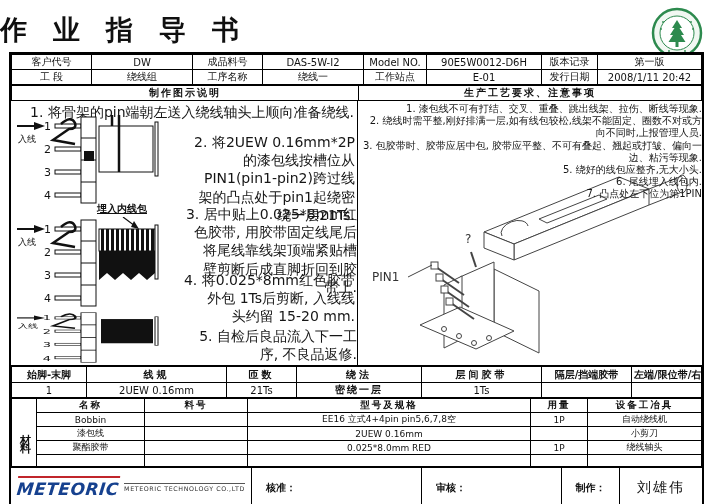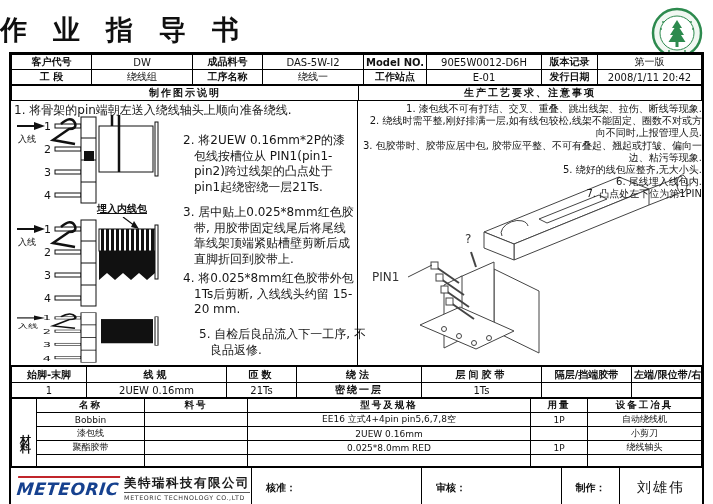--- a/index.html
+++ b/index.html
@@ -8,32 +8,32 @@
 
   .title { position:absolute; top:12px; left:0; right:40px; text-align:left;
            font-family:"DejaVu Serif","Liberation Serif",serif;
            font-size:27px; font-weight:600; letter-spacing:26px; color:#101010; }
   .badge { position:absolute; top:7px; right:10px; }
 
   .doc { position:absolute; left:9px; top:52px; width:695px; border:2px solid #000; background:#fff; }
 
   table { border-collapse:collapse; table-layout:fixed; width:100%; }
   td, th { border:1px solid #000; font-size:10px; text-align:center; vertical-align:middle; overflow:hidden; white-space:nowrap; padding:0 2px; }
-  .lbl { font-weight:700; }
+  .lbl { font-weight:400; }
   .val { font-weight:400; }
 
   .hdr td { height:15px; }
   .sect td { height:15px; font-weight:700; letter-spacing:2px; }
 
   .main { position:relative; width:100%; height:265px; border-bottom:1px solid #000; }
   .panel-left  { position:absolute; left:0; top:0; width:347px; height:265px; border-right:1px solid #000; }
   .panel-right { position:absolute; left:347px; top:0; right:0; height:265px; }
 
-  .step { position:absolute; font-size:12px; line-height:1.3; white-space:normal;
-          padding-left:11px; text-indent:-11px; color:#161616; }
+  .step { position:absolute; font-size:14px; line-height:1.3; white-space:normal;
+          padding-left:11px; text-indent:-11px; color:#161616;text-align:right; }
   .note { font-size:10px; line-height:1.22; white-space:normal; padding-left:12px; text-indent:-12px; color:#161616; }
   .notes-box { position:absolute; left:3px; top:2px; width:341px;text-align:right; }
   .embed-label { position:absolute; left:86px; top:101px; font-size:10px; font-weight:600;text-decoration:underline; }
   .dsvg { position:absolute; }
   .iso { position:absolute; left:6px; top:56px; pointer-events:none; }
 
   .wind th { height:16px; font-weight:700; letter-spacing:3px; }
   .wind td { height:15px; }
   .wind .b { font-weight:700; letter-spacing:2px; }
 
@@ -209,21 +209,21 @@
               <line x1="66" y1="68" x2="81" y2="68"></line>
             <rect x="86" y="14" width="52" height="42" fill="#111" stroke="none"></rect>
             <rect x="140" y="10" width="3" height="50" fill="#fff"></rect>
             <path d="M46,10 q10,-9 14,-1 q2,6 -6,6 L38,26 L60,30" stroke-width="2.5"></path>
           </g>
         </svg>
 
         <div class="step" style="left:172px; top:32px;  width:172px;">2. 将2UEW  0.16mm*2P的漆包线按槽位从 PIN1(pin1-pin2)跨过线架的凸点处于pin1起绕密绕一层21Ts.</div>
         <div class="step" style="left:172px; top:104px; width:174px;">3. 居中贴上0.025*8mm红色胶带, 用胶带固定线尾后将尾线靠线架顶端紧贴槽壁剪断后成直脚折回到胶带上.</div>
         <div class="step" style="left:172px; top:170px; width:172px;">4. 将0.025*8mm红色胶带外包 1Ts后剪断, 入线线头约留 15-20 mm.</div>
-        <div class="step" style="left:188px; top:226px; width:174px;">5. 自检后良品流入下一工序, 不良品返修.</div>
+        <div class="step" style="left:172px; top:226px; width:174px;">5. 自检后良品流入下一工序, 不良品返修.</div>
       </div>
 
       <div class="panel-right">
 
         <svg class="iso" width="336" height="206" viewBox="0 0 336 206">
           <g stroke="#444" fill="none" stroke-width="1">
 
             <polygon points="120,75 255,20 285,32 150,87" fill="#fff"></polygon>
             <polygon points="150,87 285,32 285,48 150,103" fill="#fff"></polygon>
             <polygon points="120,75 150,87 150,103 120,91" fill="#fff"></polygon>
@@ -346,21 +346,20 @@
         <td></td>
         <td></td>
       </tr>
     </tbody>
       </table>
 
     <div class="footer" style="border-top:1px solid #000;">
       <div class="fcell f-logo">
         <span class="brand">METEORIC</span>
         <span class="co">
-          <span class="co-cn">美特瑞科技有限公司</span>
           <span class="co-en">METEORIC TECHNOLOGY CO.,LTD</span>
         </span>
       </div>
       <div class="fcell f-approve">
         <span class="f-label">核准：</span>
       </div>
       <div class="fcell f-review">
         <span class="f-label">审核：</span>
       </div>
       <div class="fcell f-make">

